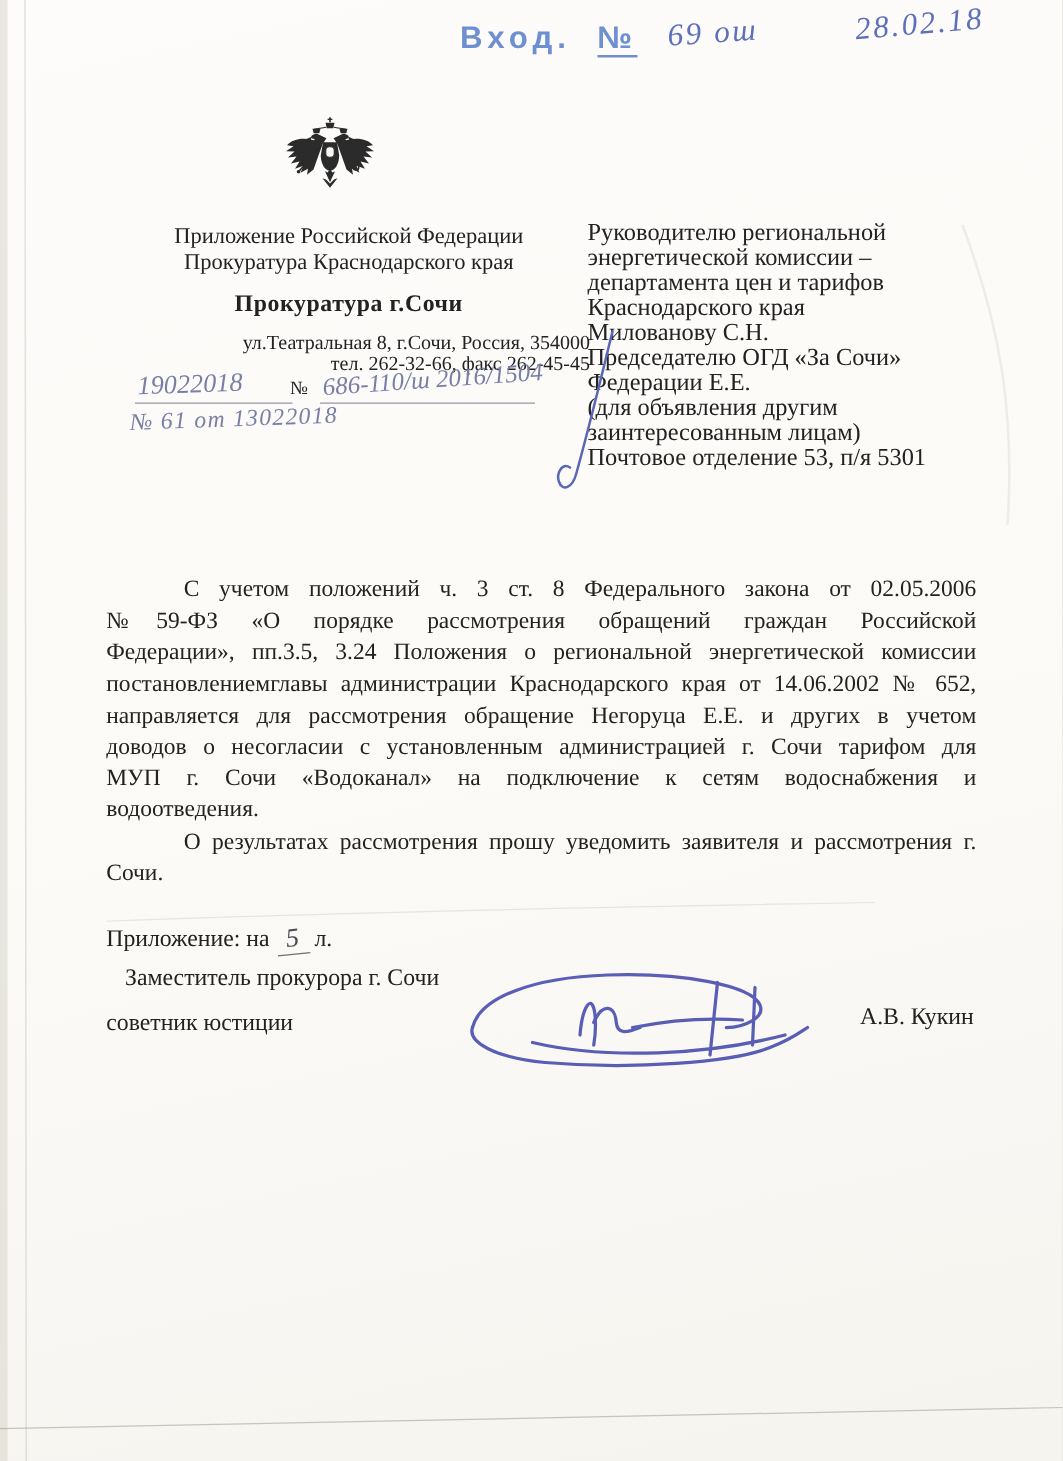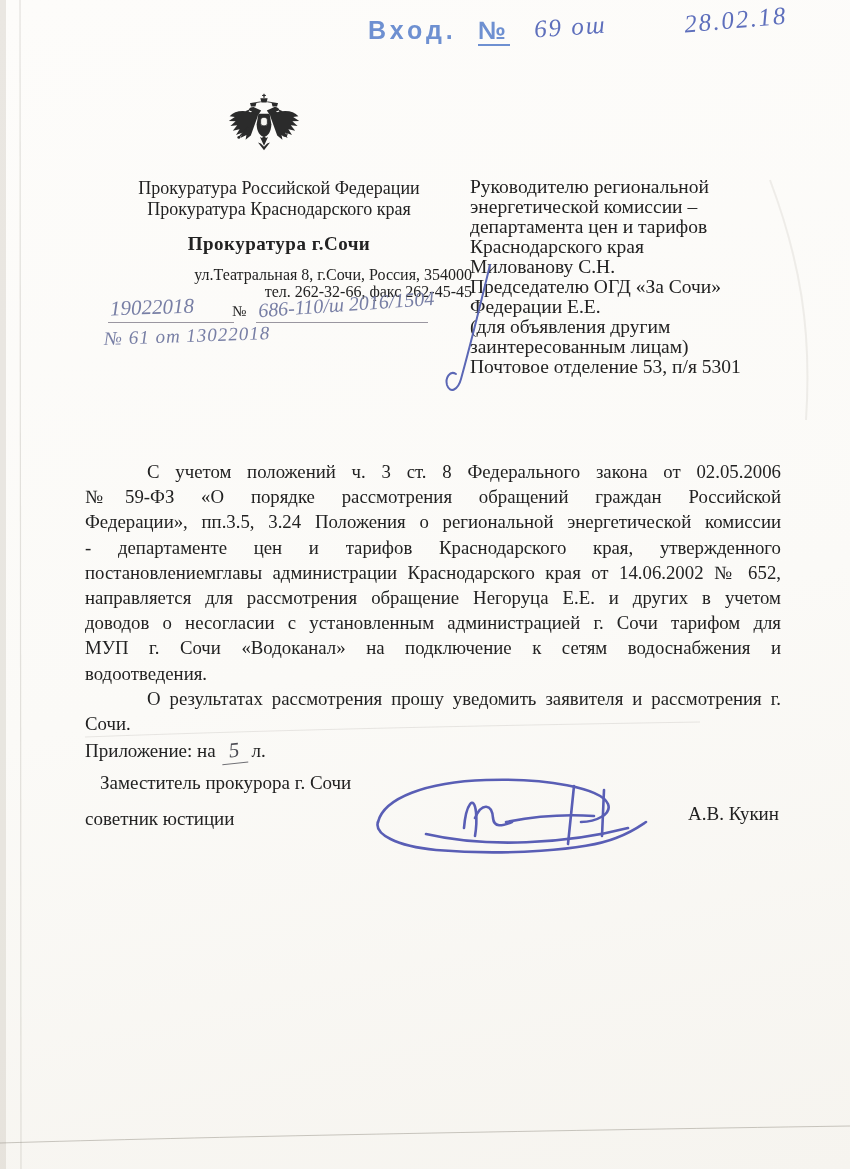--- a/index.html
+++ b/index.html
@@ -118,21 +118,21 @@
       <path d="M42.5,62 l7.5,9.5 7.5,-9.5 -3.5,1.2 -4,4 -4,-4 z"></path>
       <path d="M41,30 L19,55" stroke="#2b2b2b" stroke-width="1.6" fill="none"></path>
       <circle cx="18.5" cy="55.5" r="1.8"></circle>
     </g>
     <rect x="45.8" y="30.5" width="8.4" height="10.5" rx="3.2" fill="#f7f6f2" stroke="#2b2b2b" stroke-width="1"></rect>
     <circle cx="76" cy="51" r="2.8" fill="none" stroke="#2b2b2b" stroke-width="1.5"></circle>
     <rect x="75.4" y="46.2" width="1.2" height="2.6" fill="#2b2b2b"></rect>
   </svg>
 
   <div class="letterhead">
-    <div class="lh1">Прокуратура Российской Федерации</div>
+    <div class="lh1">Приложение Российской Федерации</div>
     <div class="lh1">Прокуратура Краснодарского края</div>
     <div class="lh3">Прокуратура г.Сочи</div>
     <div class="addr addr1">ул.Театральная 8, г.Сочи, Россия, 354000</div>
     <div class="addr">тел. 262-32-66, факс 262-45-45</div>
   </div>
 
   <div class="refline">
     <div class="u1"></div>
     <div class="ref-no">№</div>
     <div class="u2"></div>
@@ -155,21 +155,20 @@
   </div>
 
   <svg class="tick" viewBox="0 0 58 142">
     <path d="M52,3 C44,36 31,88 23,117 C20,128 12,132 9,123 C7,116 12,108 18,112" stroke="#5b67b5" stroke-width="2" fill="none" stroke-linecap="round"></path>
   </svg>
 
   <div class="body-text">
     <div class="bline ind">С учетом положений ч. 3 ст. 8 Федерального закона от 02.05.2006</div>
     <div class="bline">№59-ФЗ «О порядке рассмотрения обращений граждан Российской</div>
     <div class="bline">Федерации», пп.3.5, 3.24 Положения о региональной энергетической комиссии</div>
-    <div class="bline">- департаменте цен и тарифов Краснодарского края, утвержденного</div>
     <div class="bline">постановлениемглавы администрации Краснодарского края от 14.06.2002 № 652,</div>
     <div class="bline">направляется для рассмотрения обращение Негоруца Е.Е. и других в учетом</div>
     <div class="bline">доводов о несогласии с установленным администрацией г. Сочи тарифом для</div>
     <div class="bline">МУП г. Сочи «Водоканал» на подключение к сетям водоснабжения и</div>
     <div class="bline end">водоотведения.</div>
     <div class="bline ind">О результатах рассмотрения прошу уведомить заявителя и рассмотрения г.</div>
     <div class="bline end">Сочи.</div>
   </div>
 
   <div class="attachment">

